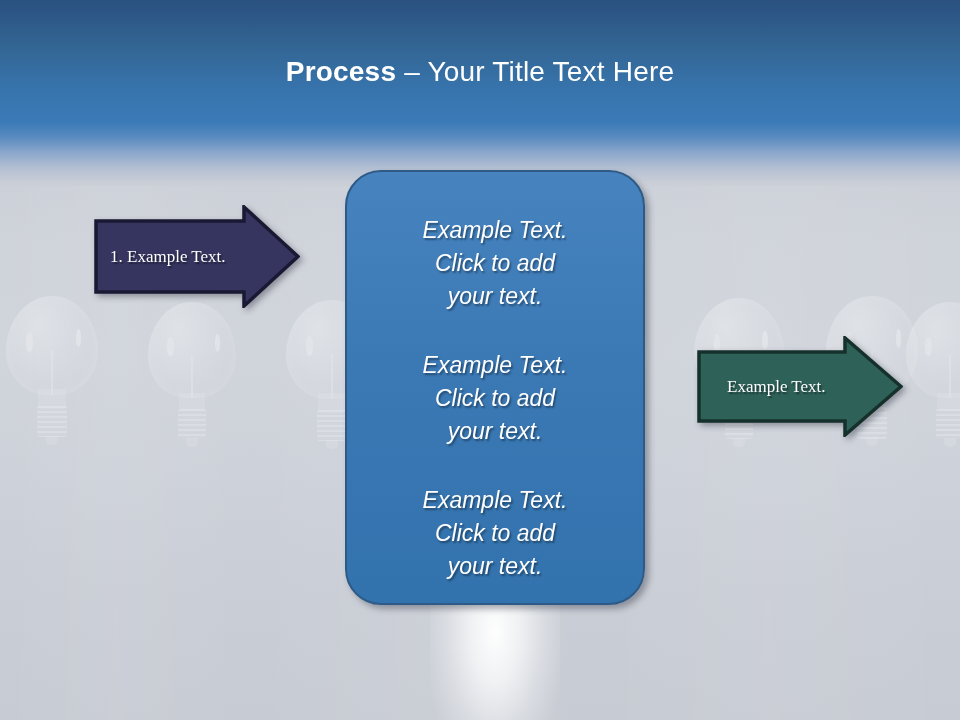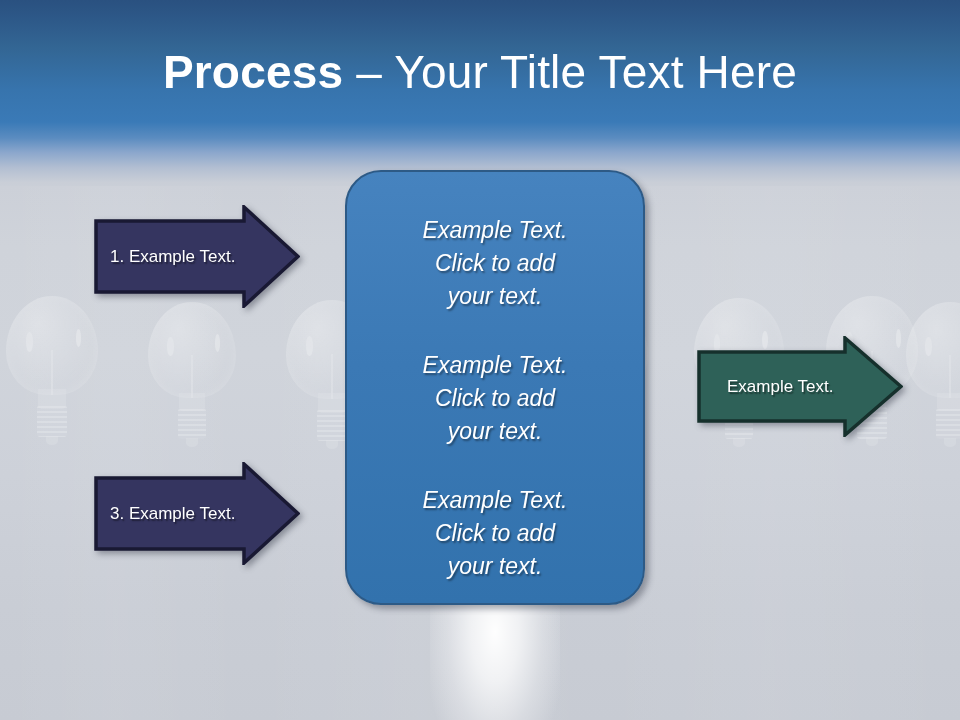--- a/index.html
+++ b/index.html
@@ -146,34 +146,35 @@
     pointer-events: none;
   }
 
   
   .title {
     position: absolute;
     left: 0; top: 52px;
     width: 960px;
     text-align: center;
     color: #ffffff;
-    font-size: 46px;
+    font-size: 28px;
     line-height: 40px;
     letter-spacing: 0.2px;
     white-space: nowrap;
   }
   .title .strong { font-weight: bold; }
   .title .rest { font-weight: normal; }
 
   
   .arrow {
     position: absolute;
     display: flex;
     align-items: center;
     filter: drop-shadow(3px 3px 3px rgba(40,45,60,0.42));
+    font-family: Liberation Serif, serif;
   }
   .arrow .shape {
     position: absolute;
     left: 0; top: 0;
     width: 100%;
     height: 100%;
   }
   .arrow .label {
     position: relative;
     color: #ffffff;
@@ -310,26 +311,20 @@
   </div>
 
   <div class="arrow arrow-left-1">
     <svg class="shape" viewBox="0 0 206 103" preserveAspectRatio="none">
       <polygon points="2,16 150,16 150,2 204,51.5 150,101 150,87 2,87" fill="#353560" stroke="#191933" stroke-width="3.5" stroke-linejoin="miter"></polygon>
     </svg>
     <span class="label">1. Example Text.</span>
   </div>
 
 
-  <div class="arrow arrow-left-3">
-    <svg class="shape" viewBox="0 0 206 103" preserveAspectRatio="none">
-      <polygon points="2,16 150,16 150,2 204,51.5 150,101 150,87 2,87" fill="#353560" stroke="#191933" stroke-width="3.5" stroke-linejoin="miter"></polygon>
-    </svg>
-    <span class="label">3. Example Text.</span>
-  </div>
 
   <div class="center-panel">
     <div class="center-block">
       <div>Example Text.</div>
       <div>Click  to add</div>
       <div>your text.</div>
     </div>
     <div class="center-block">
       <div>Example Text.</div>
       <div>Click  to add</div>

